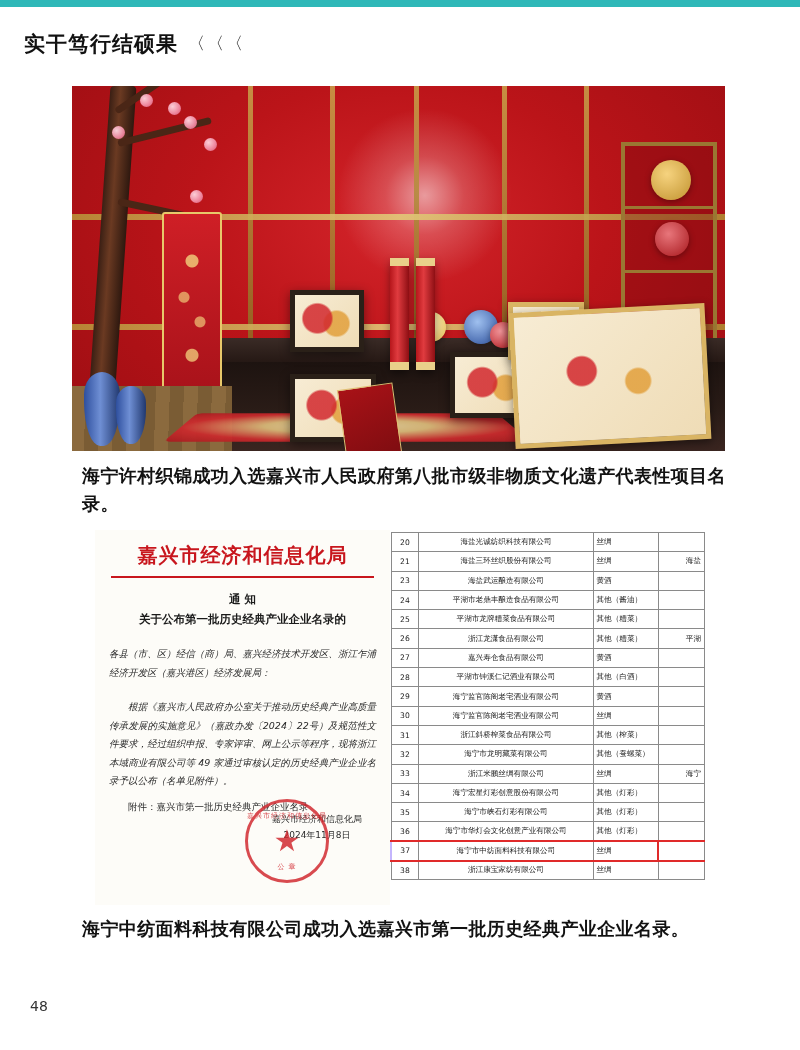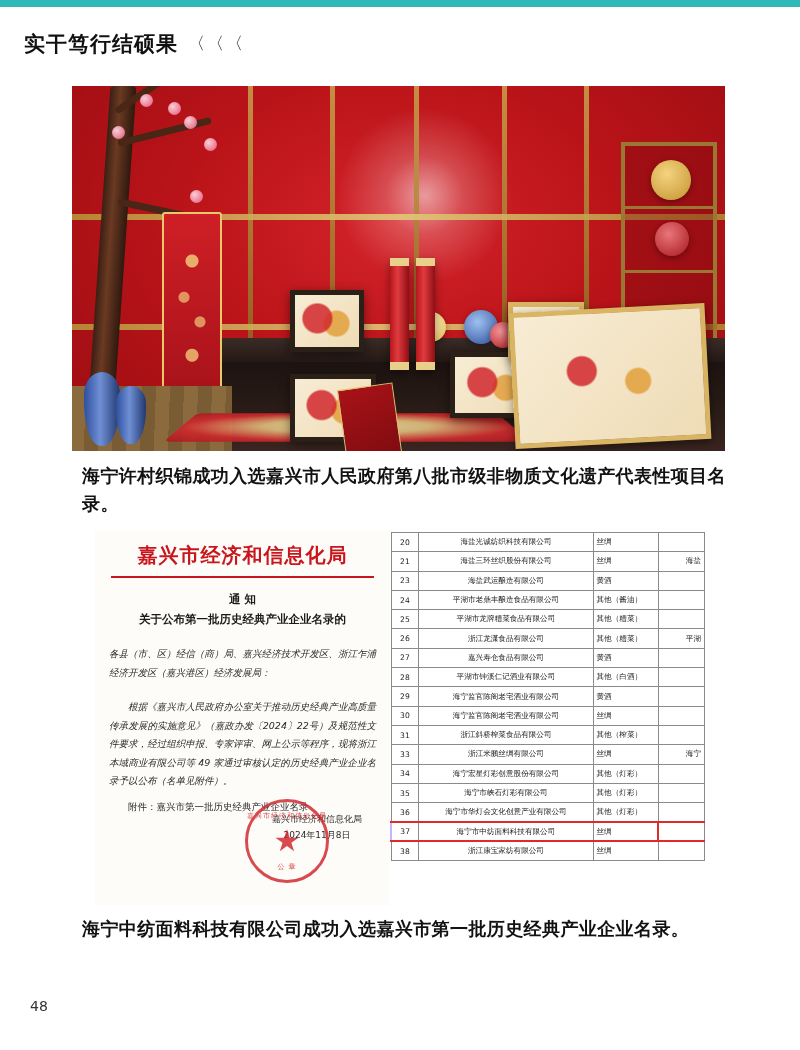--- a/index.html
+++ b/index.html
@@ -521,20 +521,26 @@
             <td class="kind">丝绸</td>
             <td class="region"></td>
           </tr>
           <tr>
             <td class="num">31</td>
             <td class="name">浙江斜桥榨菜食品有限公司</td>
             <td class="kind">其他（榨菜）</td>
             <td class="region"></td>
           </tr>
           <tr>
+            <td class="num">32</td>
+            <td class="name">海宁市龙明藏菜有限公司</td>
+            <td class="kind">其他（蚕螺菜）</td>
+            <td class="region"></td>
+          </tr>
+          <tr>
             <td class="num">33</td>
             <td class="name">浙江米鹏丝绸有限公司</td>
             <td class="kind">丝绸</td>
             <td class="region">海宁</td>
           </tr>
           <tr>
             <td class="num">34</td>
             <td class="name">海宁宏星灯彩创意股份有限公司</td>
             <td class="kind">其他（灯彩）</td>
             <td class="region"></td>

